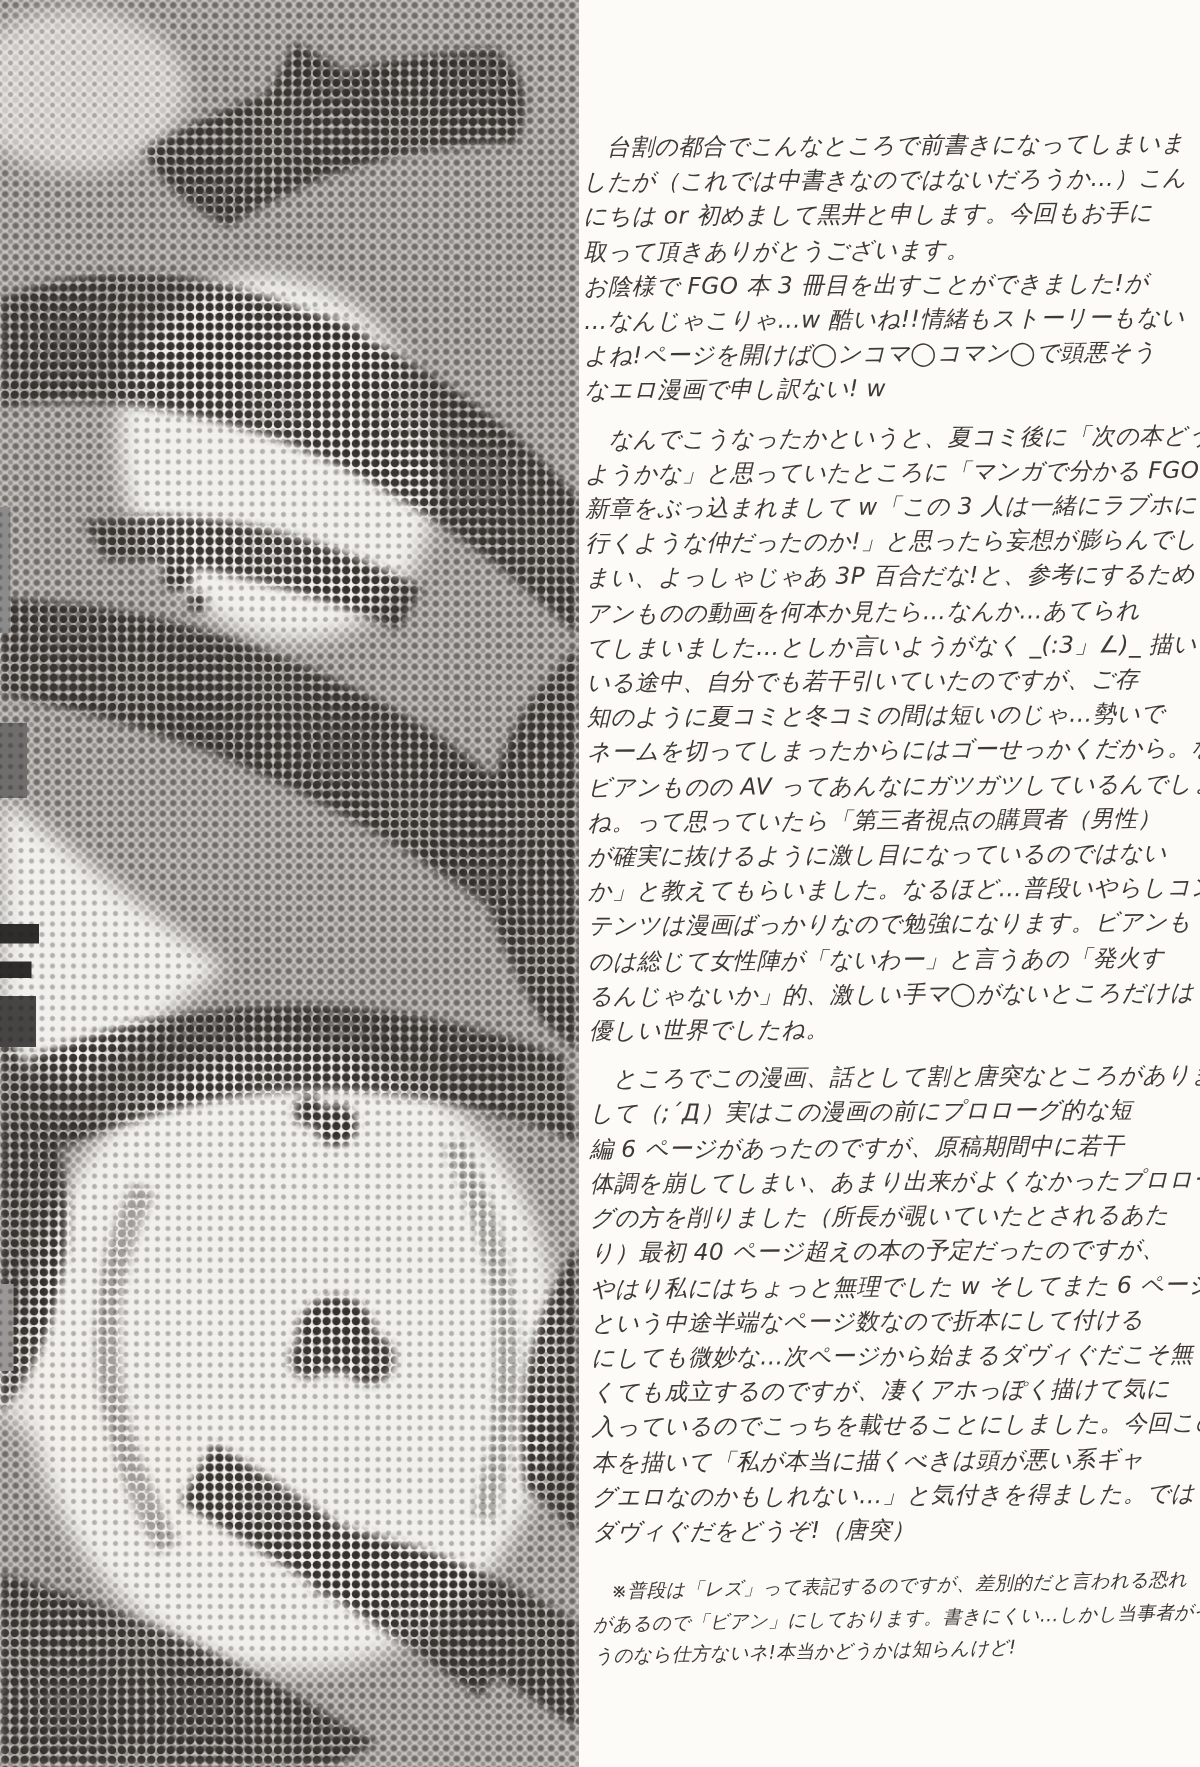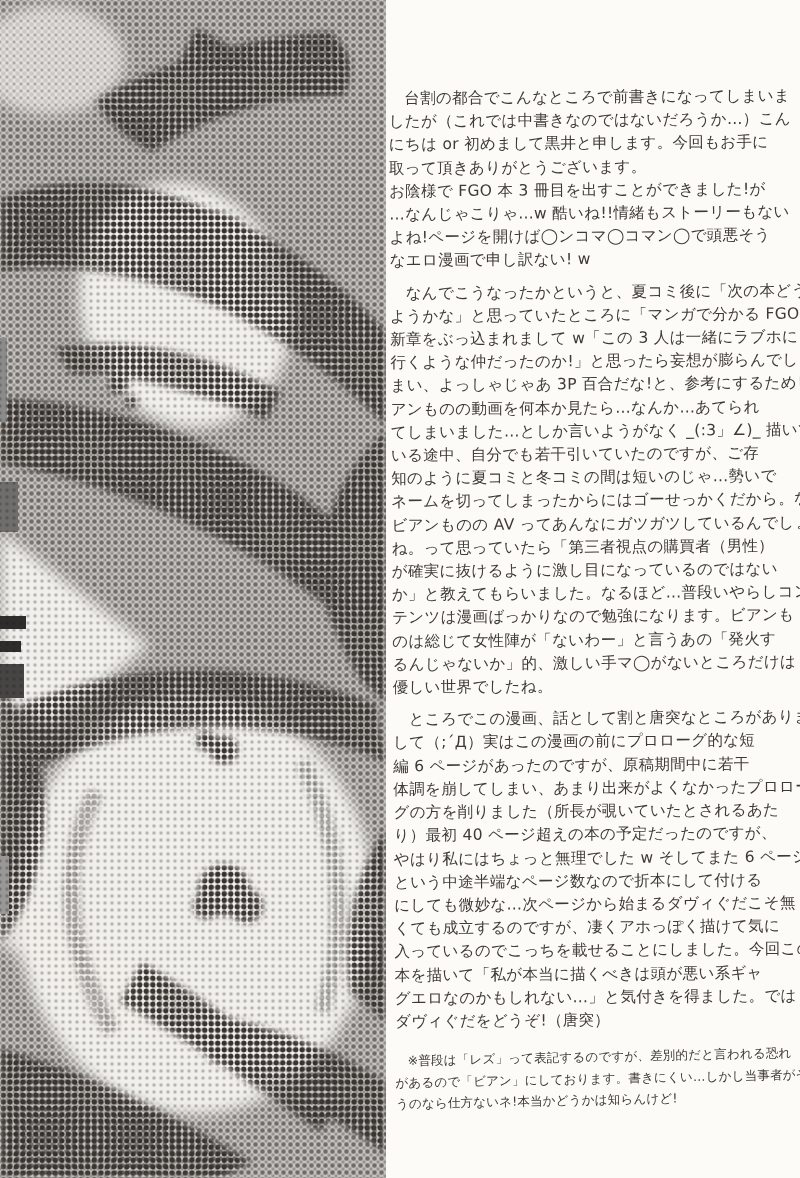--- a/index.html
+++ b/index.html
@@ -2,21 +2,21 @@
 <html><head>
 <meta charset="utf-8">
 <style>
   html,body { margin:0; padding:0; }
   body {
     width:800px; height:1178px;
     background:#fcfbf8;
     font-family:"DejaVu Sans", sans-serif;
     overflow:hidden;
   }
-  .page { position:relative; width:800px; height:1178px; overflow:hidden; }
+  .page { position:relative; width:800px; height:1178px; overflow:hidden;font-style:italic; }
 
   
   .artwork { position:absolute; left:0; top:0; width:386px; height:1178px; overflow:hidden; }
   .halftone-base {
     position:absolute; inset:0;
     background-color:#c6c3bf;
     background-image: radial-gradient(circle, rgba(40,38,36,.55) 1.5px, rgba(40,38,36,.25) 2.3px, transparent 3px);
     background-size:7px 7px;
   }
   svg.art { position:absolute; left:0; top:0; display:block; }

